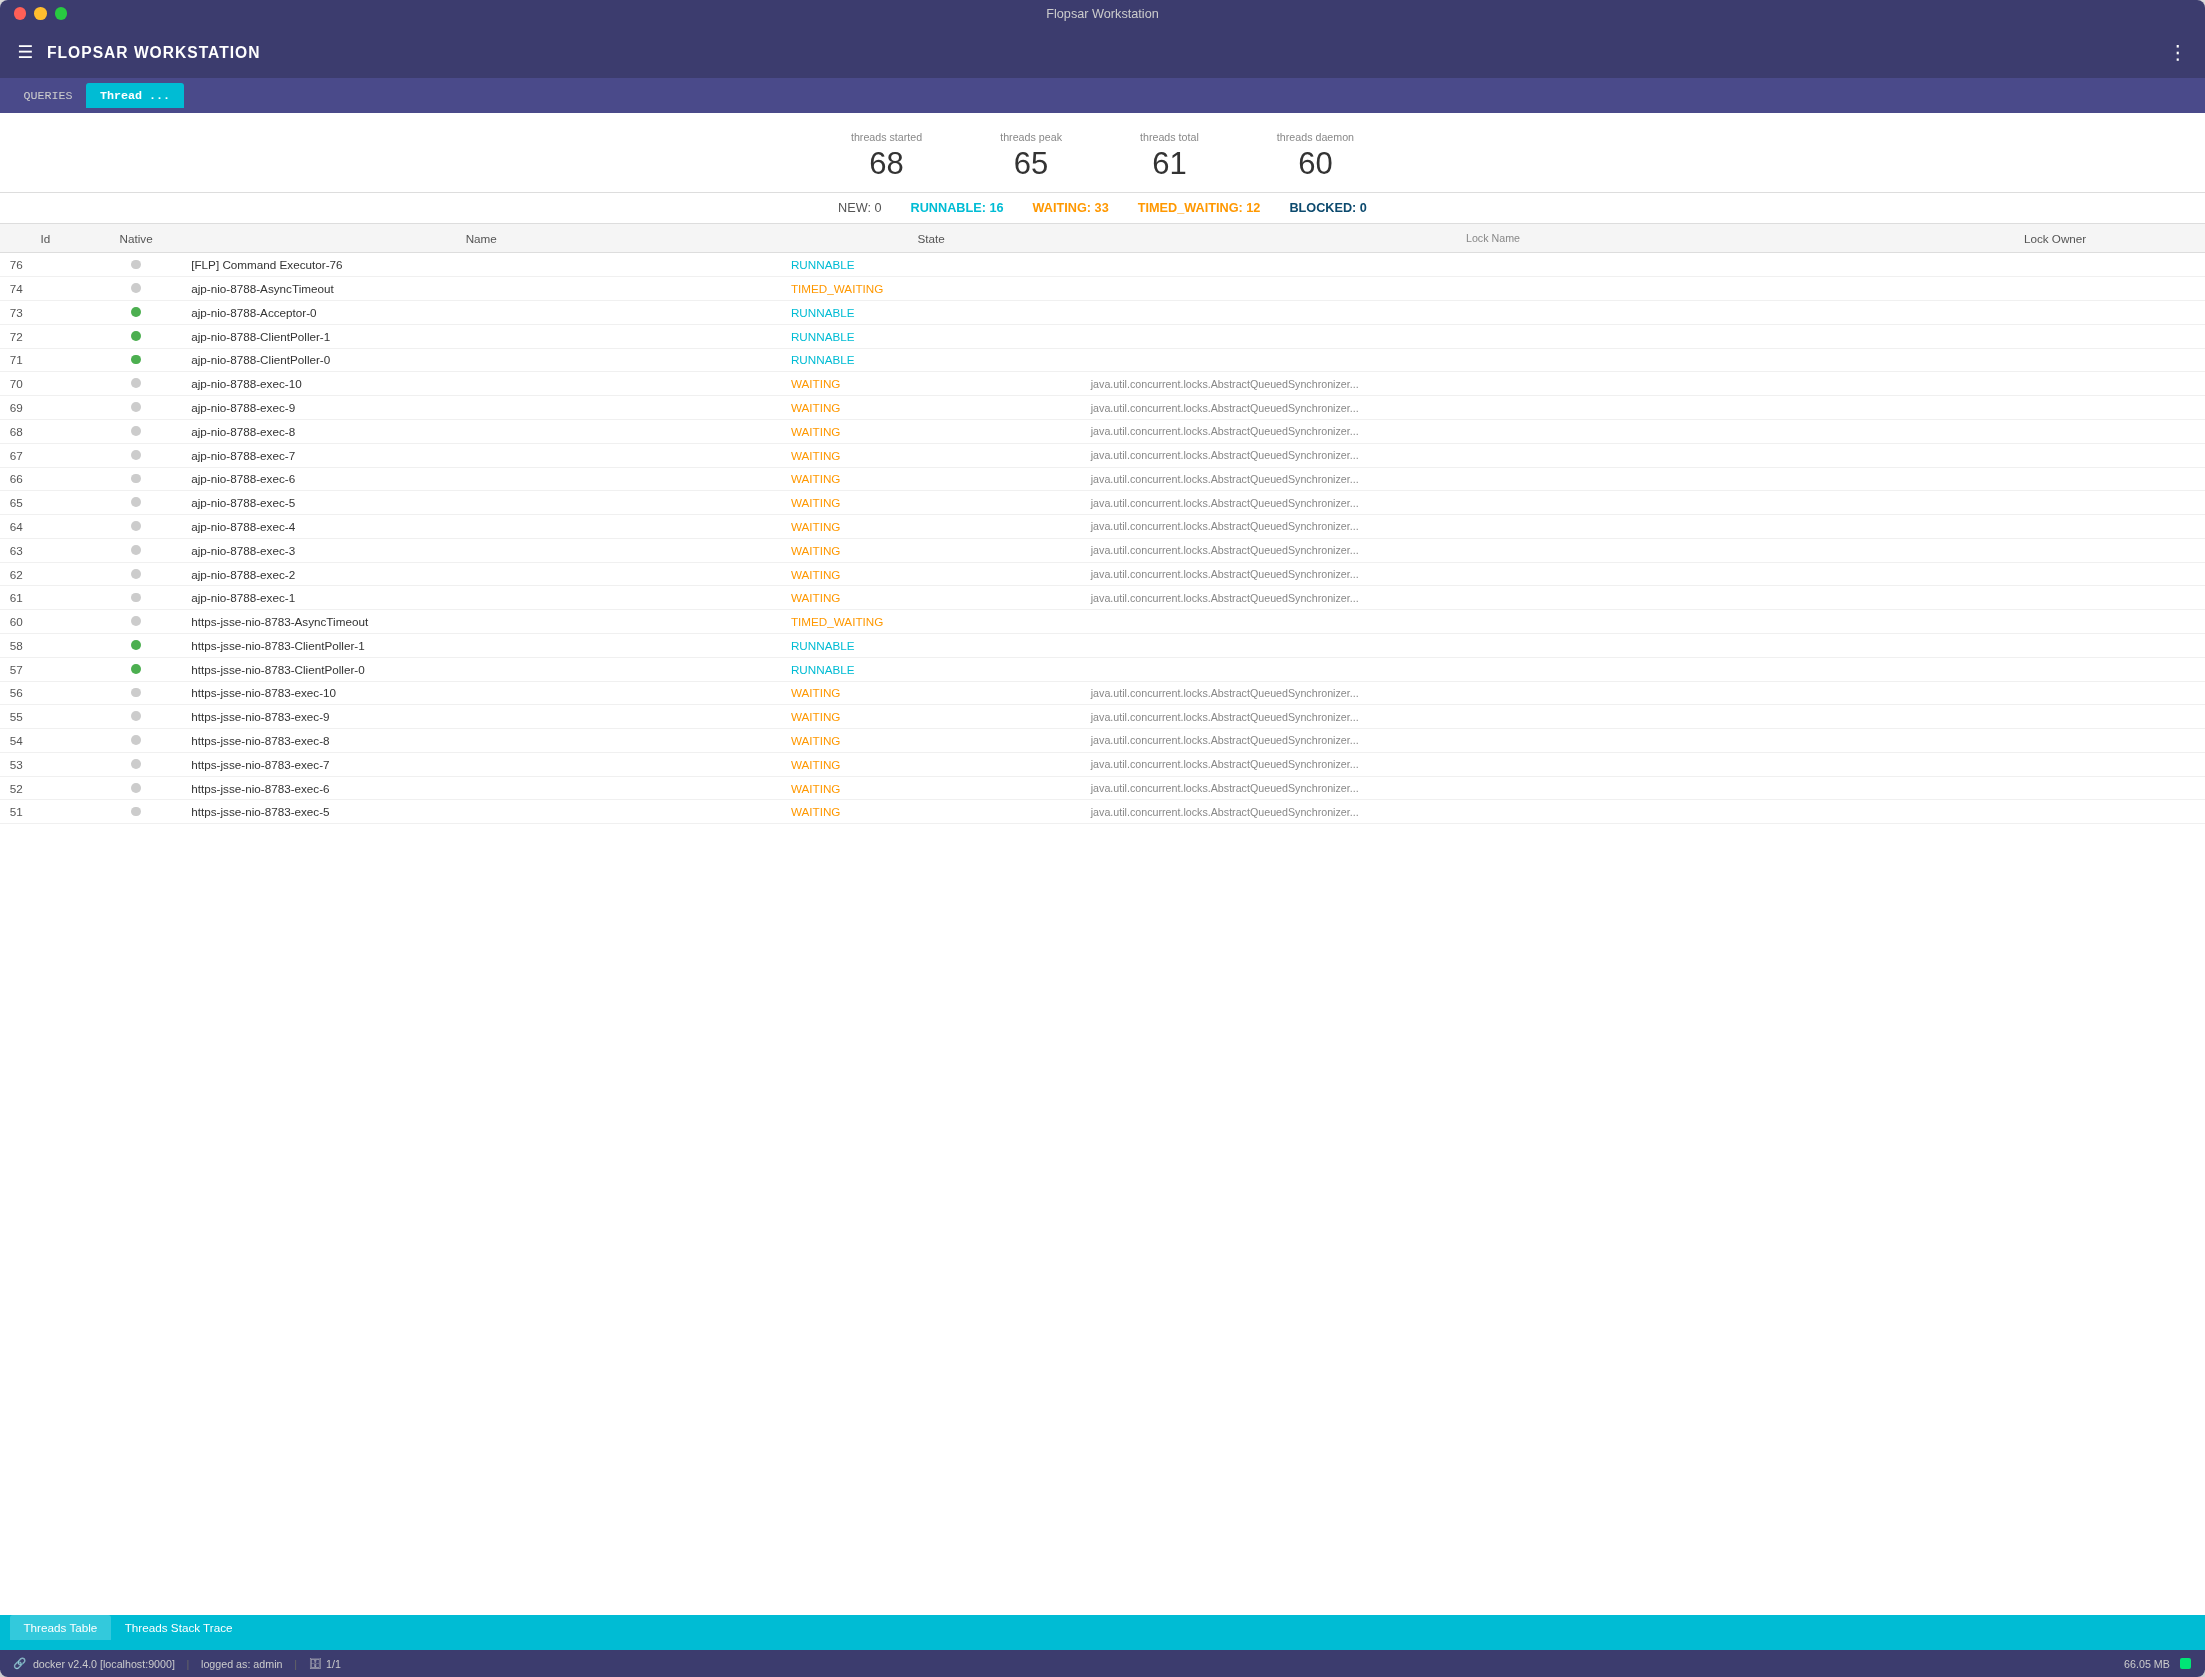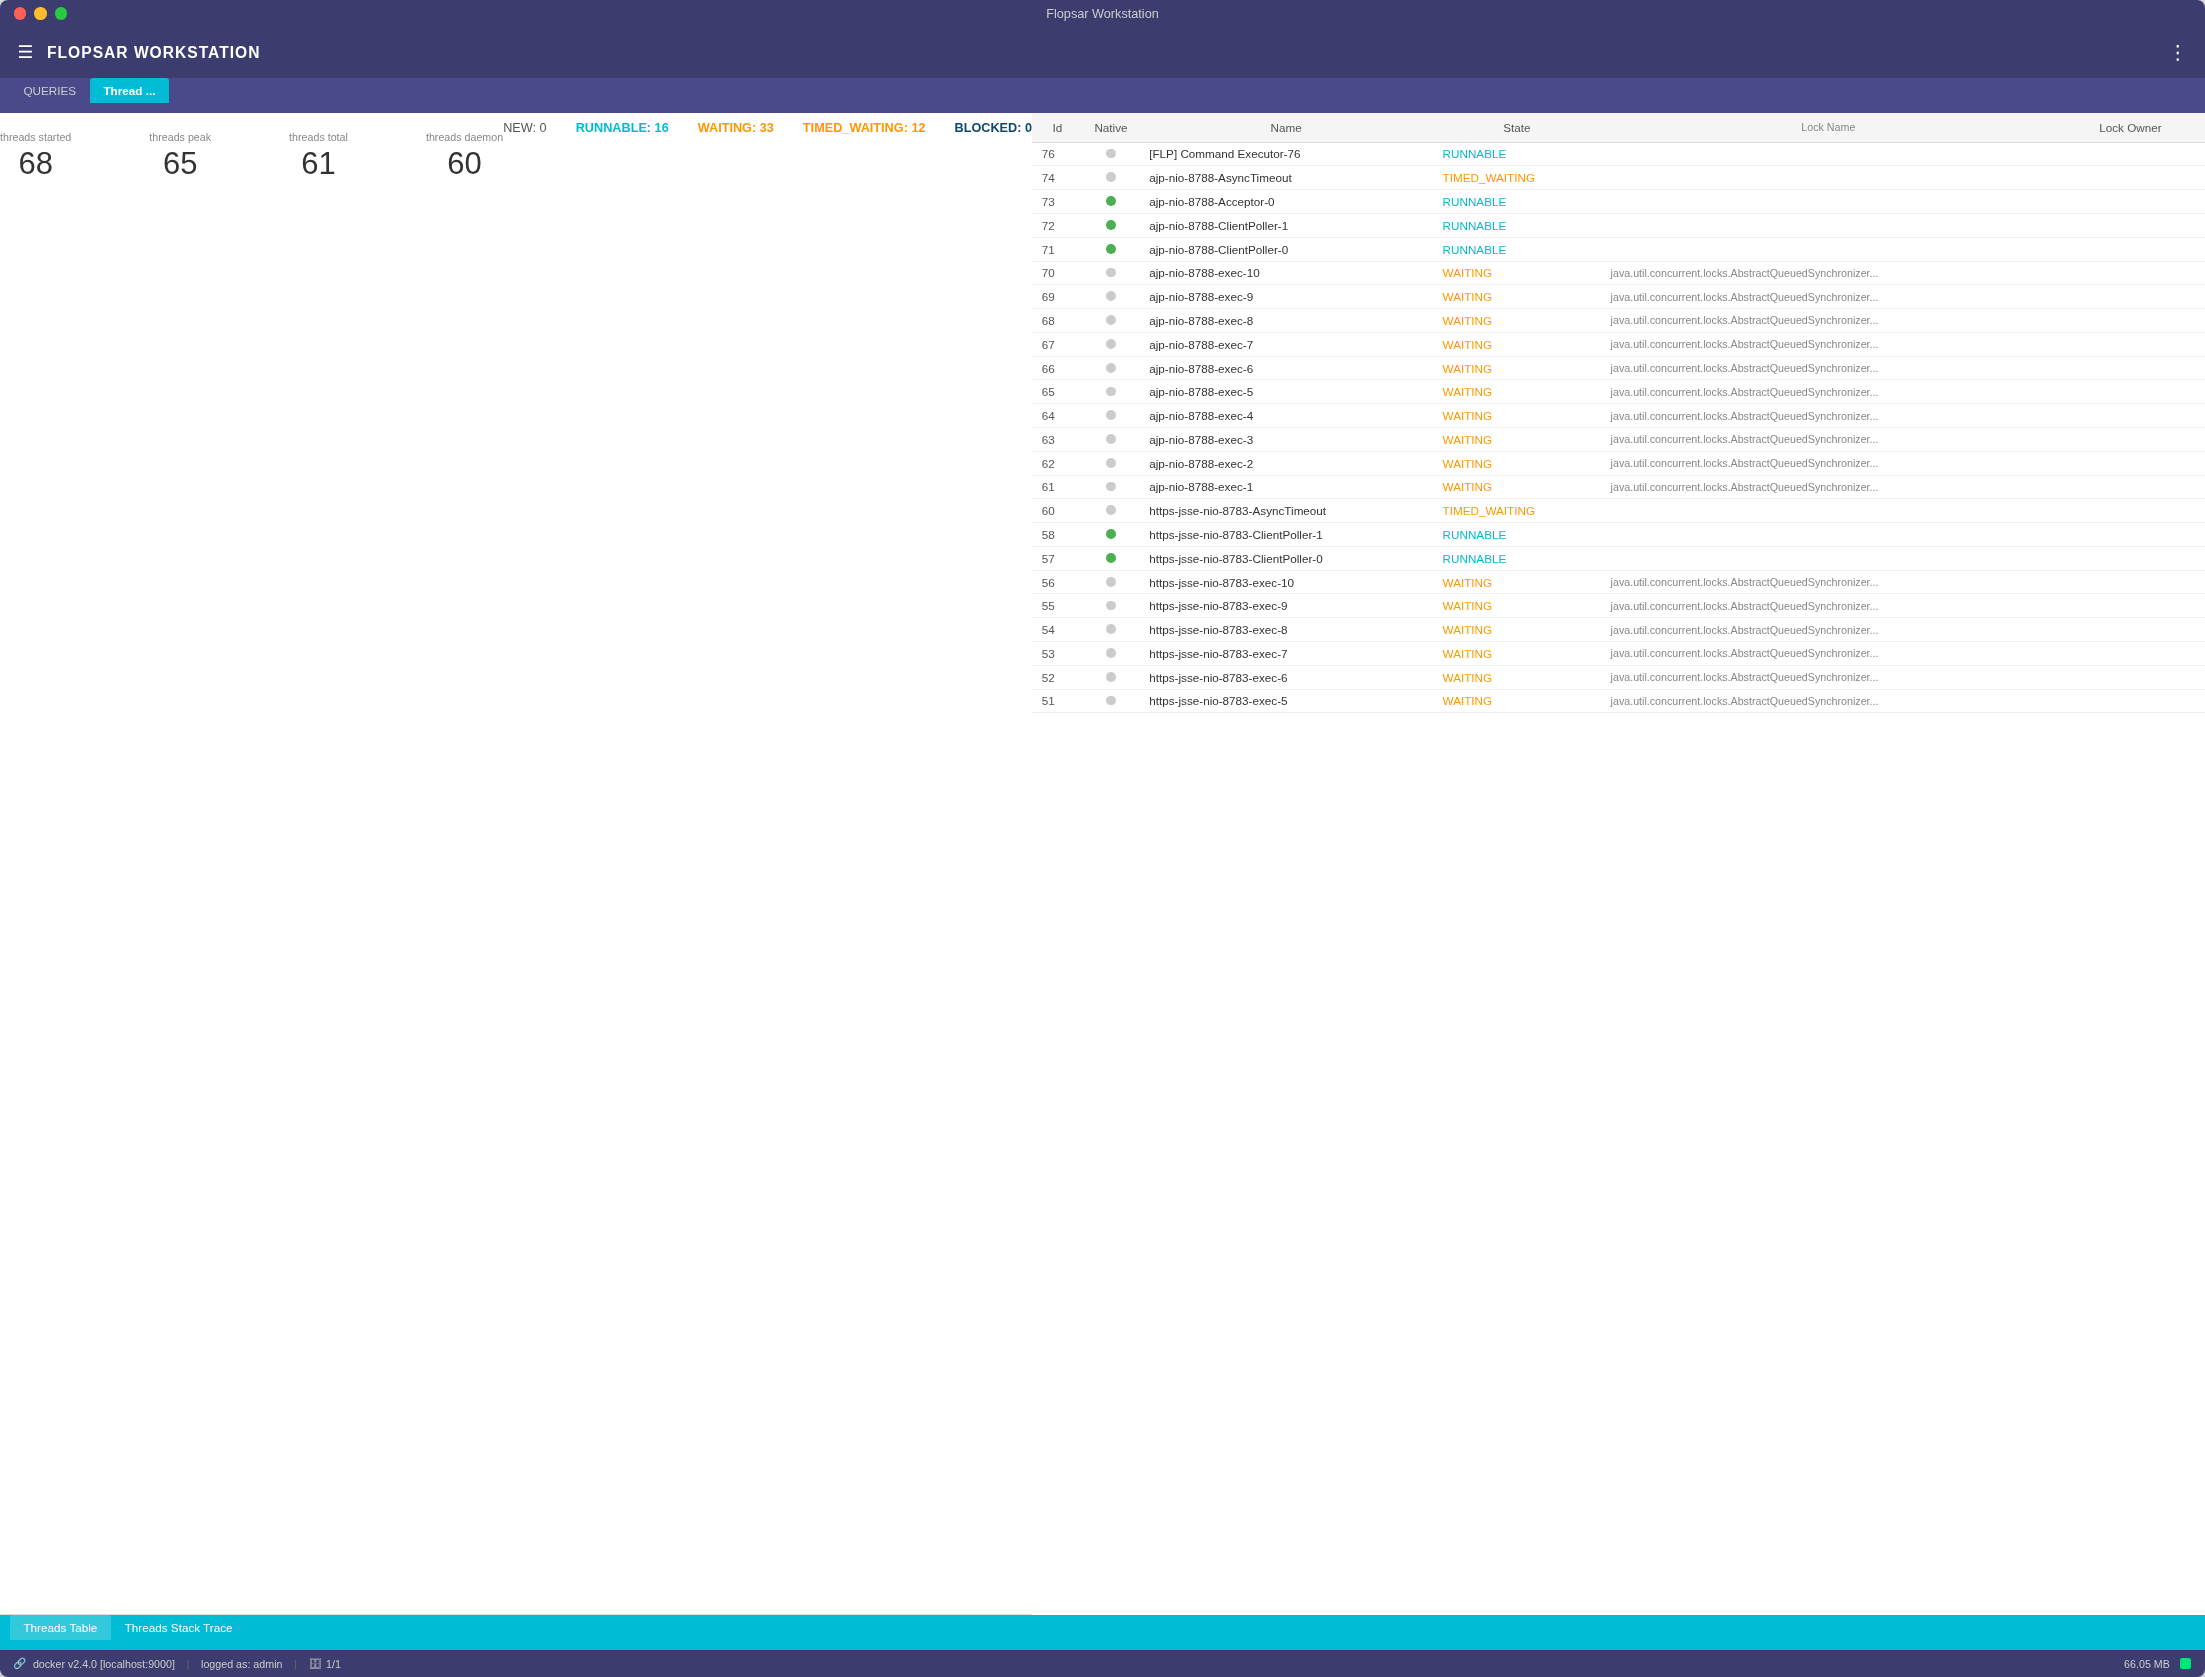--- a/index.html
+++ b/index.html
@@ -17,21 +17,21 @@
     .wc-max { background: #28ca41; }
 
     
     .app-header { height: 51px; background: #3c3c6e; display: flex; align-items: center; padding: 0 17.6px; flex-shrink: 0; }
     .hamburger-icon { color: white; font-size: 17.6px; margin-right: 13.7px; cursor: pointer; }
     .app-title { color: white; font-size: 15.6px; font-weight: 700; letter-spacing: 1px; }
     .header-spacer { flex: 1; }
     .kebab-icon { color: white; font-size: 19.5px; cursor: pointer; }
 
     
-    .nav-tabs { height: 35px; background: #4a4a8a; display: flex; align-items: flex-start; padding: 0 9.8px; flex-shrink: 0; }
+    .nav-tabs { height: 35px; background: #4a4a8a; display: flex; align-items: center; padding: 0 9.8px; flex-shrink: 0; font-family: Liberation Mono, monospace; }
     .nav-tab { padding: 5.9px 13.7px; font-size: 11.7px; color: #ccc; cursor: pointer; border-radius: 2.9px 2.9px 0 0; }
     .nav-tab.active { background: #00bcd4; color: white; font-weight: 600; }
 
     
     .stats-area { background: white; padding: 17.6px 0 9.8px 0; display: flex; justify-content: center; gap: 78px; flex-shrink: 0; border-bottom: 1px solid #ddd; }
     .stat-item { text-align: center; }
     .stat-label { font-size: 10.7px; color: #888; margin-bottom: 3.9px; }
     .stat-value { font-size: 31px; font-weight: 300; color: #333; }
 
     
@@ -74,21 +74,21 @@
     
     .status-bar { height: 27px; background: #3c3c6e; display: flex; align-items: center; padding: 0 13.7px; font-size: 10.7px; color: #ccc; flex-shrink: 0; }
     .status-bar-right { margin-left: auto; display: flex; align-items: center; gap: 9.8px; }
     .status-indicator { width: 11.7px; height: 11.7px; background: #00e676; border-radius: 2px; }
 
     
     .table-container::-webkit-scrollbar { width: 7.8px; }
     .table-container::-webkit-scrollbar-track { background: #f1f1f1; }
     .table-container::-webkit-scrollbar-thumb { background: #bbb; border-radius: 3.9px; }
 
-    .main-content { display: flex; flex-direction: row; flex: 1; overflow: hidden; }
+    .main-content { display: flex; flex-direction: column; flex: 1; overflow: hidden; }
   </style>
 </head>
 <body>
 
 <div class="window">
 
   <div class="title-bar">
     <div class="window-controls">
       <div class="wc wc-close"></div>
       <div class="wc wc-min"></div>

